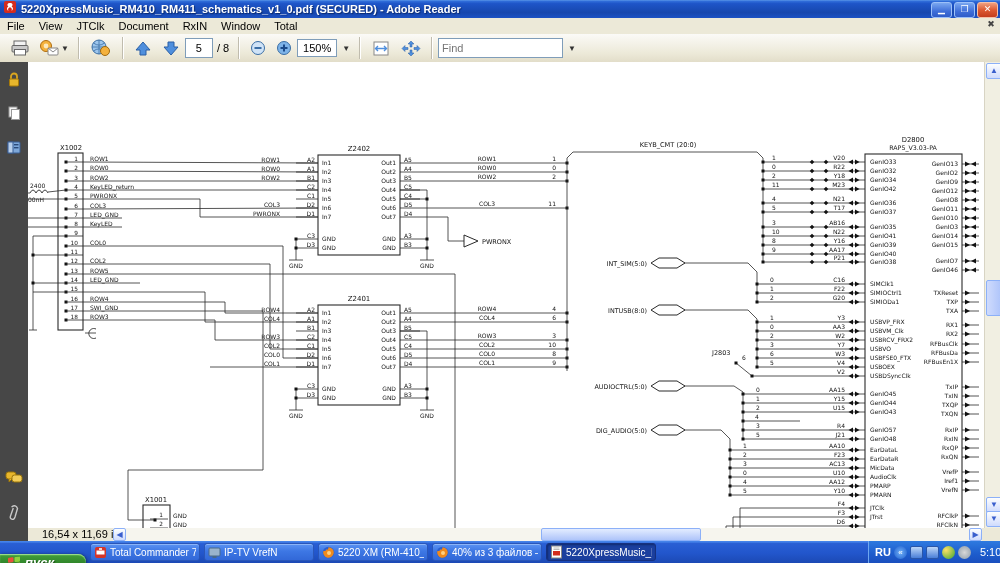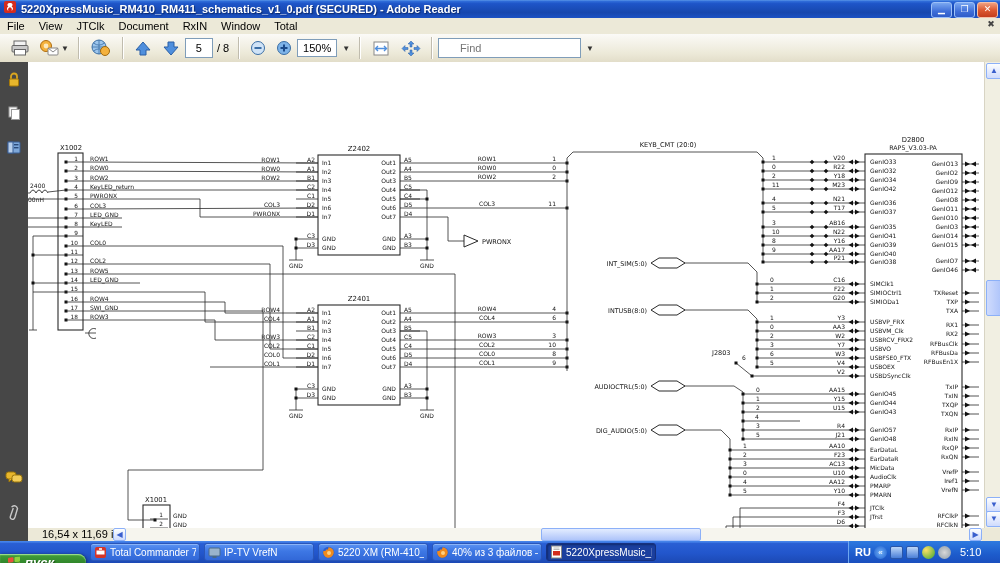--- a/index.html
+++ b/index.html
@@ -20,21 +20,21 @@
 #toolbar{position:absolute;left:0;top:34px;width:1000px;height:28px;
  background:linear-gradient(180deg,#fbfaf7,#ece9d8 70%,#e2ddc9);border-bottom:1px solid #a9a599;
  display:flex;align-items:center;font-size:11px;}
 .tbtn{height:24px;display:flex;align-items:center;padding:0 3px;border:1px solid transparent;border-radius:2px;}
 .tsep{width:1px;height:22px;background:#c0bcae;margin:0 5px;border-right:1px solid #fff;}
 .caret{font-size:8px;color:#333;margin-left:1px;}
 .tinput{background:#fff;border:1px solid #7f9db9;height:16px;font-size:11px;
  font-family:"Liberation Sans",sans-serif;}
 #pagebox{width:22px;text-align:center;}
 #zoombox{width:38px;height:16px;background:#fff;border:1px solid #7f9db9;text-align:center;line-height:16px;}
-#findbox{width:118px;padding-left:21px;color:#888;}
+#findbox{width:118px;padding-left:3px;color:#888;}
 #sidebar{position:absolute;left:0;top:62px;width:28px;height:479px;background:#474747;
  border-right:1px solid #2c2c2c;}
 .side-icon{width:22px;height:22px;margin:6px auto 12px auto;display:flex;align-items:center;justify-content:center;}
 #side-bottom{position:absolute;left:0;bottom:6px;width:28px;}
 #docarea{position:absolute;left:28px;top:62px;width:956px;height:466px;background:#fff;overflow:hidden;}
 #schsvg text{font-family:"DejaVu Sans",sans-serif;fill:#141414;}
 #vscroll{position:absolute;left:984px;top:62px;width:16px;height:466px;background:#f1efe2;
  border-left:1px solid #d8d4c4;}
 .sbtn{position:absolute;left:1px;width:14px;height:14px;background:linear-gradient(#fdfefe,#cfdbfd);
  border:1px solid #8cb0f8;border-radius:2px;color:#3a5fcd;font-size:8px;text-align:center;line-height:13px;}
@@ -53,21 +53,21 @@
  background:linear-gradient(180deg,#6cbf5e 0%,#3f9a37 12%,#2f8429 60%,#25701f 100%);
  display:flex;align-items:center;color:#fff;font-weight:bold;font-style:italic;font-size:13px;
  box-shadow:inset 0 1px 1px #9fe08f,1px 0 3px #00000066;text-shadow:1px 1px 1px #1c4f18;}
 #taskbuttons{position:absolute;left:90px;top:2px;display:flex;gap:4px;}
 .taskbtn{width:110px;height:18px;border-radius:3px;display:flex;align-items:center;gap:3px;
  background:linear-gradient(180deg,#5b93f2,#3d77e4 45%,#3268d8);border:1px solid #2a56b8;
  color:#fff;font-size:10px;padding:0 3px;box-sizing:border-box;overflow:hidden;white-space:nowrap;
  box-shadow:inset 0 1px 0 #8ab4f8;}
 .taskbtn.active{background:#1b3f9e;box-shadow:inset 1px 1px 2px #102a70;border-color:#16307e;}
 .taskbtn .lbl{overflow:hidden;text-overflow:clip;}
-#tray{position:absolute;right:0;top:0;height:22px;width:152px;display:flex;align-items:center;
+#tray{position:absolute;right:0;top:0;height:22px;width:132px;display:flex;align-items:center;
  background:linear-gradient(180deg,#2e7ae0,#1d5ccc 60%,#1a4fbe);border-left:1px solid #6ea6f0;
  color:#fff;font-size:11px;gap:3px;padding-left:6px;box-sizing:border-box;}
 .trayico{width:13px;height:13px;border-radius:2px;flex:0 0 auto;}
 </style>
 </head>
 <body>
 
 <div id="titlebar">
   <span style="margin-left:3px">
     <svg width="14" height="14">

